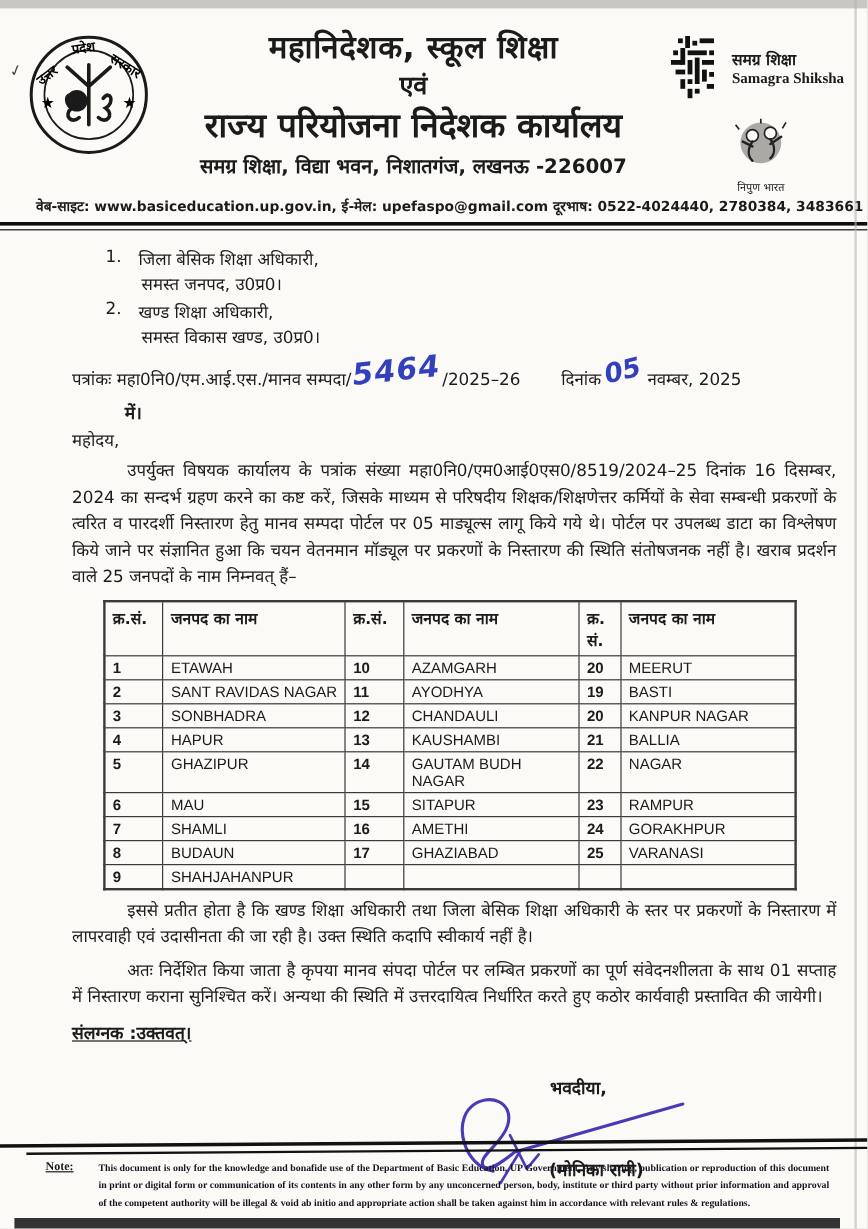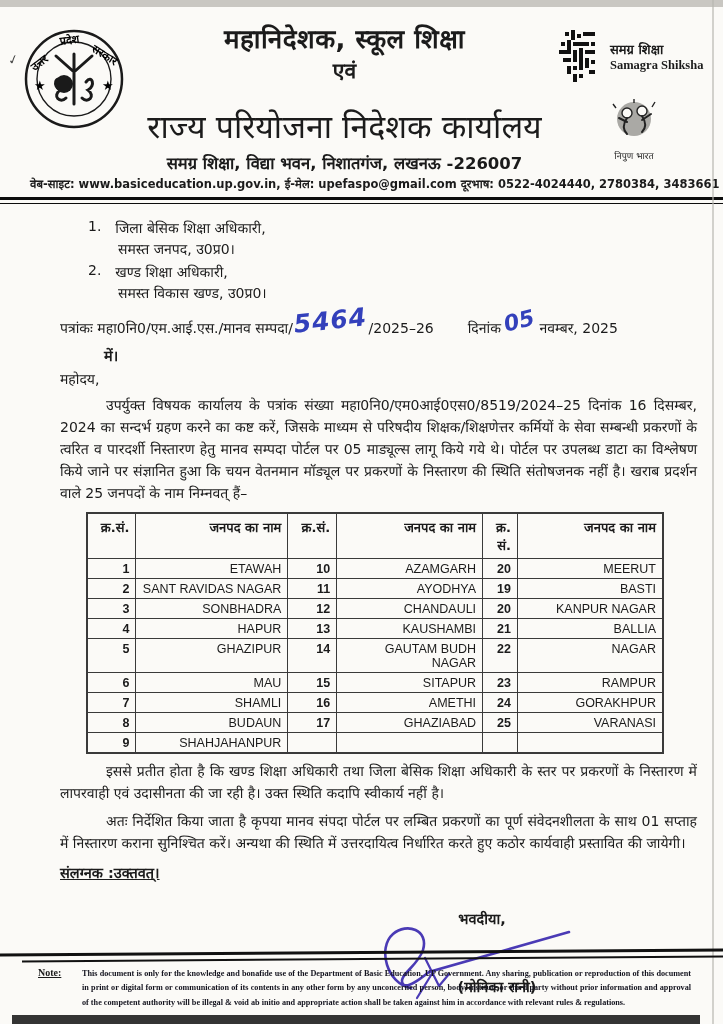--- a/index.html
+++ b/index.html
@@ -13,21 +13,21 @@
   .scan-right { position:absolute; top:0; right:9px; width:2px; height:100%; background:#b8b5af; opacity:.6; }
   .scan-bottom { position:absolute; bottom:0; left:12px; width:688px; height:9px; background:#343434; }
   .check-mark { position:absolute; left:8px; top:52px; font-size:13px; color:#444; transform:rotate(-15deg); }
 
   
   .header { display:flex; padding:16px 14px 0 22px; }
   .seal { width:108px; flex:0 0 108px; padding-top:8px; }
   .head-center { flex:1; text-align:center; padding-top:4px; }
   .t1 { font-size:26px; font-weight:700; letter-spacing:.5px; }
   .t2 { font-size:21px; font-weight:700; }
-  .t3 { font-size:32px; font-weight:400;margin-top:20px; }
+  .t3 { font-size:28px; font-weight:700; }
   .addr { font-size:16.5px; font-weight:700; margin-top:4px; }
   .head-right { width:150px; flex:0 0 150px; text-align:center; }
   .samagra { display:flex; align-items:center; gap:7px; margin-top:14px; }
   .samagra-text { text-align:left; }
   .samagra-text .h { font-size:13px; font-weight:700; }
   .samagra-text .e { font-size:12.5px; font-weight:700; font-family:"Liberation Serif",serif; }
   .nipun { margin-top:16px; }
   .nipun-caption { font-size:9px; font-weight:400; margin-top:1px; }
   .contact-line { text-align:center; font-size:11.5px; font-weight:700; padding:2px 10px 4px 30px; white-space:nowrap; }
   .rule-thick { border-top:3.5px solid #0d0d0d; margin-top:2px; }
@@ -45,21 +45,21 @@
   .hand-date { font-size:22px; transform:rotate(-14deg) translateY(-5px); margin:0 4px; }
   .ref-gap { width:34px; }
   .subject { font-weight:700; margin-top:6px; font-size:14.5px; }
   .subject .l2 { margin-left:44px; }
   .para { text-align:justify; line-height:1.58; margin-top:6px; }
   .indent { text-indent:46px; }
 
   
   table.districts { border-collapse:collapse; margin:8px 0 0 26px; width:578px;
     border:2px solid #3a3a3a; }
-  table.districts th, table.districts td { border:1.3px solid #3a3a3a; padding:2.5px 6px; text-align:right; vertical-align:top; }
+  table.districts th, table.districts td { border:1.3px solid #3a3a3a; padding:2.5px 6px; text-align:left; vertical-align:top; }
   table.districts th { font-size:13px; font-weight:700; padding-top:4px; padding-bottom:4px; }
   table.districts td { font-size:12.5px; font-family:"Liberation Sans",sans-serif; }
   td.c-num { font-weight:700; }
   .col-n1{width:52px}.col-d1{width:168px}.col-n2{width:52px}.col-d2{width:172px}.col-n3{width:38px}.col-d3{width:168px}
 
   .enclosure { font-weight:700; text-decoration:underline; margin-top:8px; font-size:14.5px; }
 
   
   .sig-block { width:260px; margin:26px 70px 0 auto; text-align:center; position:relative; }
   .sig-closing { font-weight:700; font-size:14.5px; margin-right:30px; }

